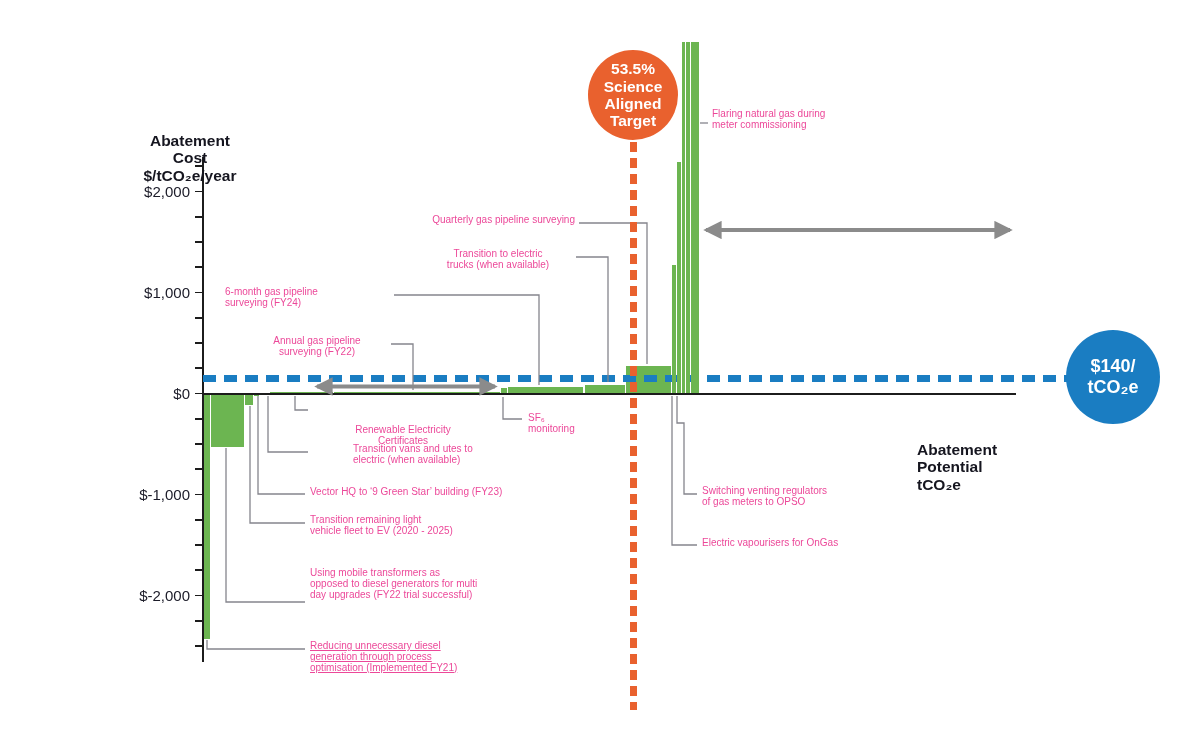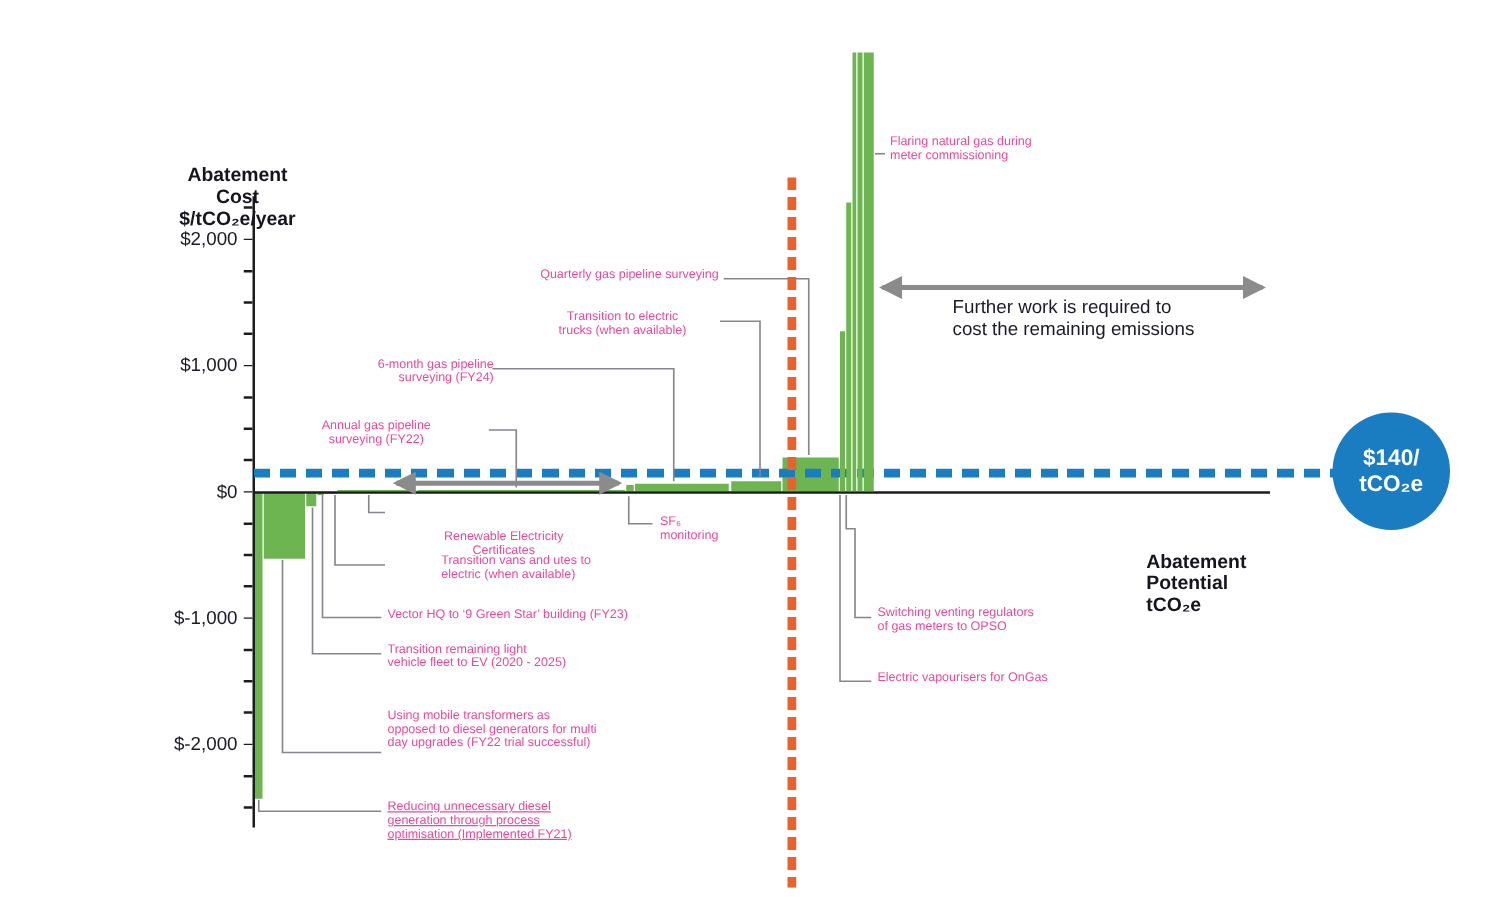--- a/index.html
+++ b/index.html
@@ -82,23 +82,23 @@
       <div class="ytick" style="top: 619.95px;"></div>
       <div class="ytick" style="top: 645.2px;"></div>
       <div class="ytick-label" style="top: 182.5px;">$2,000</div>
       <div class="ytick-label" style="top: 283.5px;">$1,000</div>
       <div class="ytick-label" style="top: 384.5px;">$0</div>
       <div class="ytick-label" style="top: 485.5px;">$-1,000</div>
       <div class="ytick-label" style="top: 586.5px;">$-2,000</div>
       <div class="annotation" style="left: 325px; top: 215px; width: 250px; text-align: right;">Quarterly gas pipeline surveying</div>
       <div class="annotation" style="left: 413px; top: 249px; width: 170px; text-align: center;">Transition to electric
 trucks (when available)</div>
-      <div class="annotation" style="left: 225px; top: 287px; width: 170px; text-align: right;">6-month gas pipeline
+      <div class="annotation" style="left: 225px; top: 287px; width: 170px; text-align: left;">6-month gas pipeline
 surveying (FY24)</div>
-      <div class="annotation" style="left: 216px; top: 336px; width: 170px; text-align: center;">Annual gas pipeline
+      <div class="annotation" style="left: 232px; top: 336px; width: 170px; text-align: center;">Annual gas pipeline
 surveying (FY22)</div>
       <div class="annotation" style="left: 528px; top: 403px; width: 110px; text-align: left; margin-top: 10px;">SF₆
 monitoring</div>
       <div class="annotation" style="left: 313px; top: 425px; width: 180px; text-align: center;">Renewable Electricity
 Certificates</div>
       <div class="annotation" style="left: 313px; top: 444px; width: 210px; text-align: left; margin-left: 40px;">Transition vans and utes to
 electric (when available)</div>
       <div class="annotation" style="left: 310px; top: 487px; width: 330px; text-align: left;">Vector HQ to ‘9 Green Star’ building (FY23)</div>
       <div class="annotation" style="left: 310px; top: 515px; width: 250px; text-align: left;">Transition remaining light
 vehicle fleet to EV (2020 - 2025)</div>
@@ -138,19 +138,21 @@
       <polyline points="250,406 250,523 305,523"></polyline>
       <polyline points="226,448 226,602 305,602"></polyline>
       <polyline points="207,640 207,649 305,649"></polyline>
       <polyline points="700,123 708,123"></polyline>
       <polyline points="677,396 677,423 684,423 684,494 697,494"></polyline>
       <polyline points="672,396 672,545 697,545"></polyline>
       <line x1="317" y1="386.5" x2="495" y2="386.5" class="range-arrow" marker-start="url(#ah)" marker-end="url(#ah)"></line>
       <line x1="706" y1="230" x2="1010" y2="230" class="range-arrow" marker-start="url(#ah)" marker-end="url(#ah)"></line>
     </svg>
 
+  <div class="badge badge-target">53.5%
+Science
+Aligned
+Target</div>
   <div class="badge badge-price">$140/
 tCO₂e</div>
 
-  <div class="note" style="left:762px;top:237px;width:230px;">Further work is required to
-cost the remaining emissions</div>
 
 </div>
 
 </body></html>

